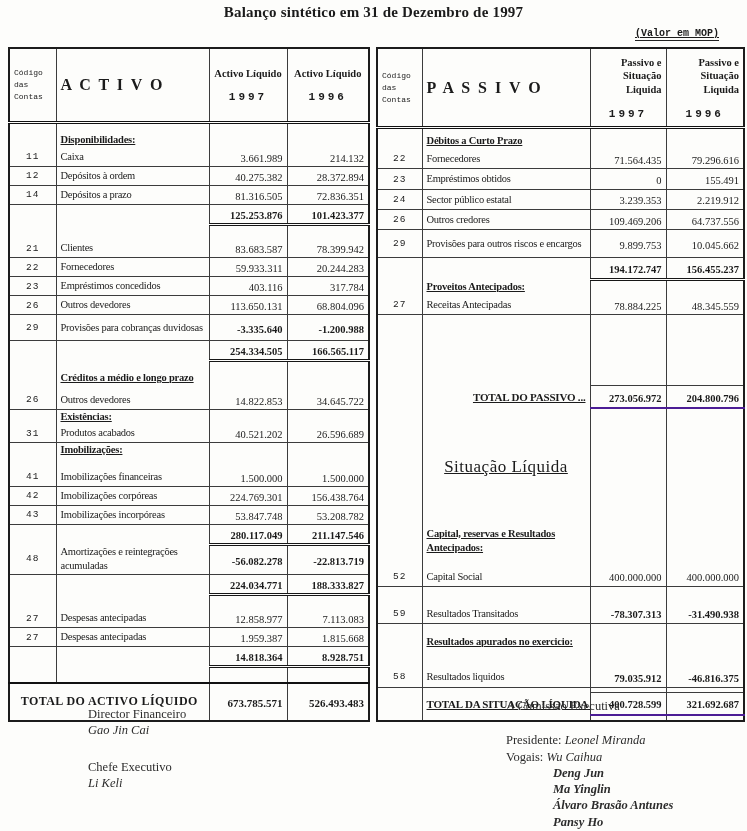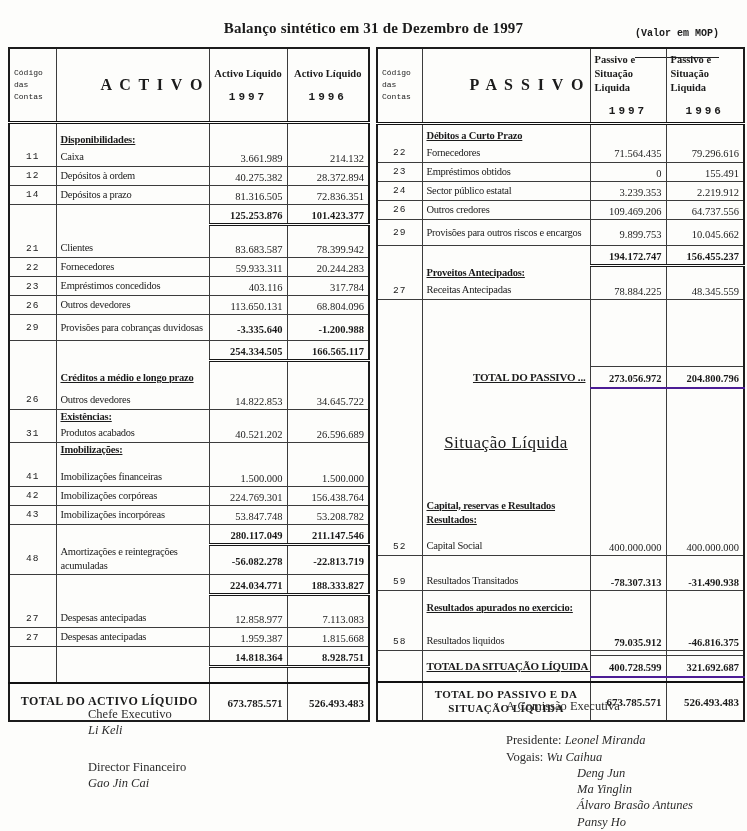--- a/index.html
+++ b/index.html
@@ -1,35 +1,35 @@
 <!DOCTYPE html>
 <html><head>
 <meta charset="utf-8">
 <style>
   html,body{margin:0;padding:0;background:#e9e9e6;}
   .page{position:relative;width:747px;height:831px;background:#fdfdfb;
         font-family:"Liberation Serif",serif;color:#1b1b1b;overflow:hidden;}
 
-  .doc-title{position:absolute;top:20px;left:0;width:100%;text-align:center;
+  .doc-title{position:absolute;top:4px;left:0;width:100%;text-align:center;
              font-size:15px;font-weight:bold;letter-spacing:.2px;}
   .valor-note{position:absolute;top:28px;right:28px;
               font-family:"Liberation Mono",monospace;font-size:10px;font-weight:bold;
-              border-bottom:1px solid #222;padding-bottom:18px;}
+              border-bottom:1px solid #222;padding-bottom:1px;text-decoration:underline;}
 
   .tables{position:absolute;top:47px;left:8px;display:flex;gap:6px;}
   table.bal{border-collapse:collapse;table-layout:fixed;border:2px solid #1c1c1c;}
   table.bal td{padding:0 4px;vertical-align:middle;overflow:hidden;}
   td.c-desc,td.c-v{border-left:1px solid #3c3c3c;}
 
   tr.hdr td{border-bottom:3px double #111;height:72px;}
   .code-hdr{white-space:pre-line;font-family:"Liberation Mono",monospace;
             font-size:8px;line-height:1.5;color:#222;}
-  .tbl-title{font-weight:bold;font-size:16px;letter-spacing:2px;text-align:right;}
+  .tbl-title{font-weight:bold;font-size:16px;letter-spacing:2px;text-align:left;}
   .v-hdr{display:flex;flex-direction:column;align-items:center;gap:11px;}
-  .v-lbl{white-space:pre-line;font-weight:bold;font-size:10.5px;line-height:1.3;text-align:left;}
+  .v-lbl{white-space:pre-line;font-weight:bold;font-size:10.5px;line-height:1.3;text-align:right;}
   .yr{font-family:"Liberation Mono",monospace;font-weight:bold;font-size:11px;letter-spacing:3px;text-align:right;}
 
   .code{font-family:"Liberation Mono",monospace;font-size:9.5px;letter-spacing:1px;
         display:block;text-align:center;}
   .lbl{font-size:10.5px;white-space:nowrap;letter-spacing:-.25px;line-height:1.3;}
   .sec{font-weight:bold;text-decoration:underline;font-size:10.5px;
        white-space:nowrap;letter-spacing:-.2px;line-height:1.35;display:block;}
   td.c-v{text-align:right;}
   .val{font-size:10.5px;}
   .bv{font-weight:bold;}
@@ -53,21 +53,21 @@
   .grand-lbl{font-weight:bold;font-size:12px;text-align:center;letter-spacing:.4px;line-height:1.3;}
   .grand-lbl.small{font-size:11px;}
   tr.r-grand .val{font-size:11px;font-weight:bold;}
   .s-xs{height:5px;}.s-sm{height:10px;}.s-md{height:16px;}.s-lg{height:66px;}
 
   .sig-left{position:absolute;left:88px;top:706px;font-size:12.5px;color:#2c2c2c;line-height:1.3;}
   .sig-right{position:absolute;left:506px;top:698px;font-size:12.5px;color:#2c2c2c;line-height:1.3;}
   .sig-block{margin-bottom:20px;}
   .sig-name{font-style:italic;}
   .sig-line{white-space:nowrap;}
-  .vogais-extra{margin-left:71px;font-style:italic;}
+  .vogais-extra{margin-left:47px;font-style:italic;font-weight:bold;}
   .gap18{height:18px;}
 </style>
 </head>
 <body>
 
 <div class="page">
 
   <div class="doc-title">Balanço sintético em 31 de Dezembro de 1997</div>
   <div class="valor-note">(Valor em MOP)</div>
 
@@ -529,21 +529,21 @@
             <td class="c-desc">
               <div class="big-lbl">Situação Líquida</div>
             </td>
             <td class="c-v"></td>
             <td class="c-v"></td>
           </tr>
           <tr class="r-section two">
             <td class="c-code"></td>
             <td class="c-desc">
               <span class="sec">Capital, reservas e Resultados</span>
-              <span class="sec">Resultados:</span>
+              <span class="sec">Antecipados:</span>
             </td>
             <td class="c-v"></td>
             <td class="c-v"></td>
           </tr>
           <tr class="r-spacer s-sm">
             <td class="c-code"></td>
             <td class="c-desc"></td>
             <td class="c-v"></td>
             <td class="c-v"></td>
           </tr>
@@ -616,44 +616,33 @@
             </td>
             <td class="c-v"><span class="val bv">400.728.599</span></td>
             <td class="c-v"><span class="val bv">321.692.687</span></td>
           </tr>
           <tr class="r-spacer s-xs">
             <td class="c-code"></td>
             <td class="c-desc"></td>
             <td class="c-v"></td>
             <td class="c-v"></td>
           </tr>
-          <tr class="r-grand">
-            <td class="c-code"></td>
-            <td class="c-desc">
-              <div class="grand-lbl small">
-                <div>TOTAL DO PASSIVO E DA</div>
-                <div>SITUAÇÃO LÍQUIDA</div>
-              </div>
-            </td>
-            <td class="c-v"><span class="val bv">673.785.571</span></td>
-            <td class="c-v"><span class="val bv">526.493.483</span></td>
-          </tr>
         </tbody>
     </table>
 
   </div>
 
   <div class="sig-left">
+    <div class="sig-block">
+      <div class="sig-line">Director Financeiro</div>
+      <div class="sig-line sig-name">Gao Jin Cai</div>
+    </div>
     <div class="sig-block">
       <div class="sig-line">Chefe Executivo</div>
       <div class="sig-line sig-name">Li Keli</div>
-    </div>
-    <div class="sig-block">
-      <div class="sig-line">Director Financeiro</div>
-      <div class="sig-line sig-name">Gao Jin Cai</div>
     </div>
   </div>
 
   <div class="sig-right">
     <div class="sig-line">A Comissão Executiva</div>
     <div class="gap18"></div>
     <div class="sig-line">
       <span>Presidente:</span>
       <span class="sig-name">Leonel Miranda</span>
     </div>

